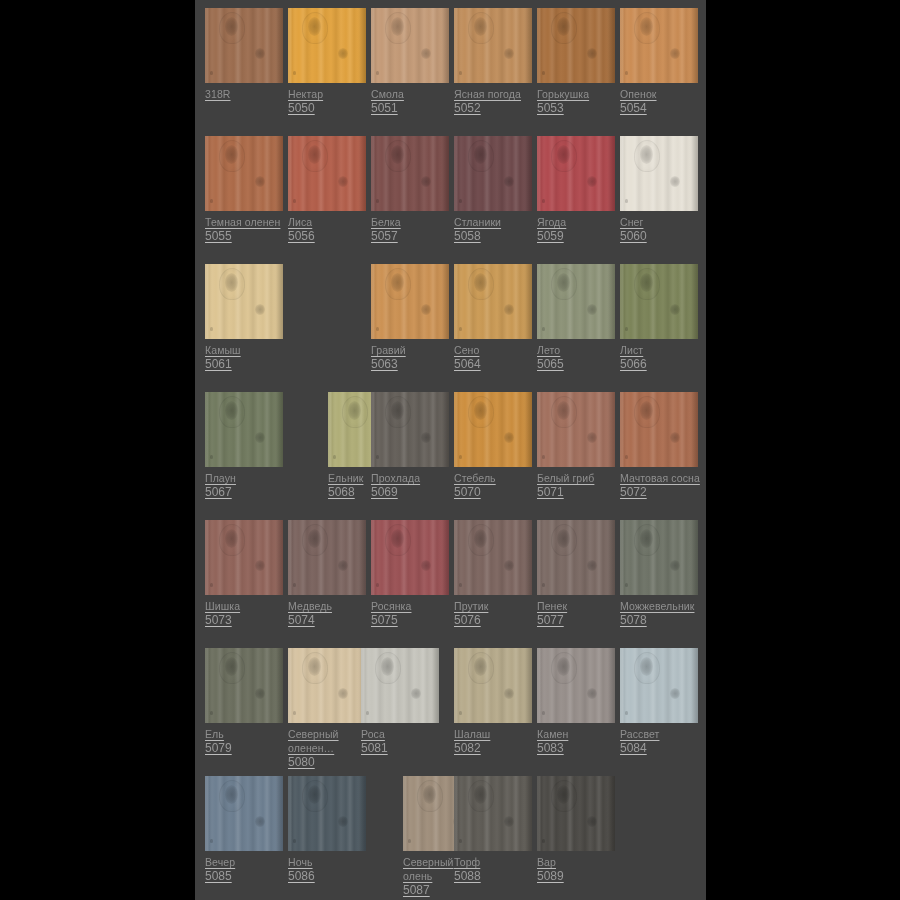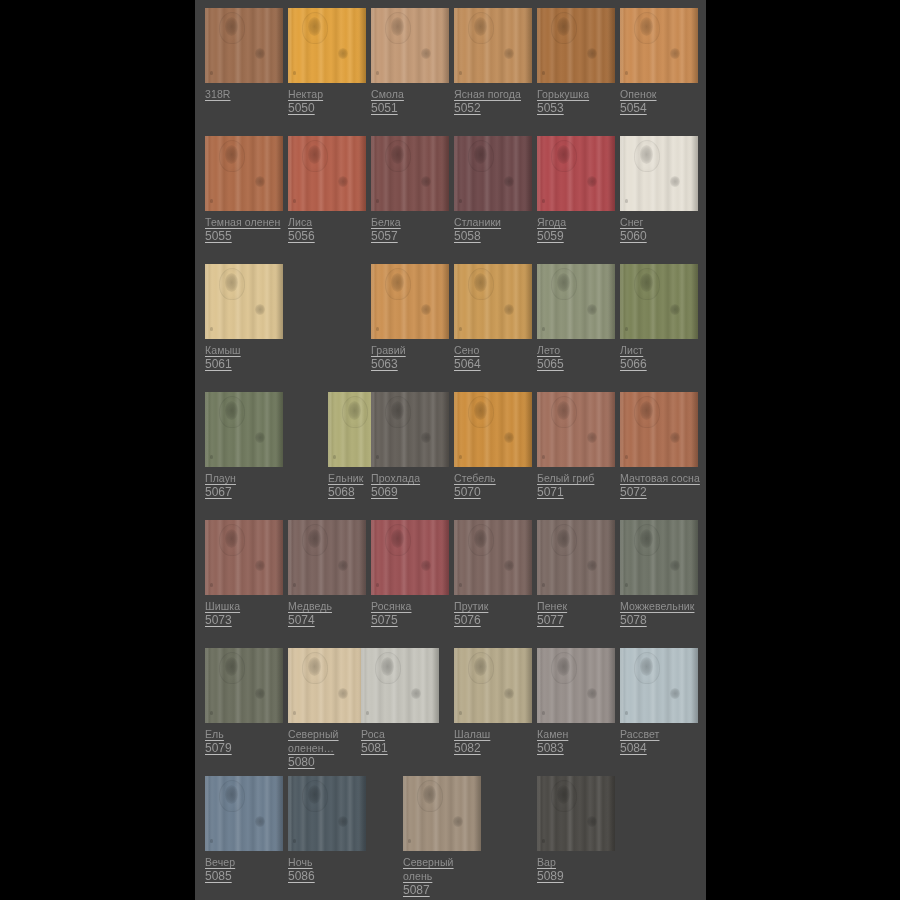--- a/index.html
+++ b/index.html
@@ -771,20 +771,36 @@
             <div class="knot2"></div>
             <div class="shadeL"></div>
             <div class="shadeR"></div>
             <div class="spot"></div>
           </div>
           <div class="labels">
             <span class="lbl">Северный олень</span>
             <span class="code">5087</span>
           </div>
         </div>
+        <div class="cell" style="left: 249px;">
+          <div class="swatch">
+            <div class="base" style="background: rgb(95, 92, 86);"></div>
+            <div class="grain"></div>
+            <div class="ring1"></div>
+            <div class="knot1"></div>
+            <div class="knot2"></div>
+            <div class="shadeL"></div>
+            <div class="shadeR"></div>
+            <div class="spot"></div>
+          </div>
+          <div class="labels">
+            <span class="lbl">Торф</span>
+            <span class="code">5088</span>
+          </div>
+        </div>
         <div class="cell" style="left: 332px;">
           <div class="swatch">
             <div class="base" style="background: rgb(76, 74, 70);"></div>
             <div class="grain"></div>
             <div class="ring1"></div>
             <div class="knot1"></div>
             <div class="knot2"></div>
             <div class="shadeL"></div>
             <div class="shadeR"></div>
             <div class="spot"></div>

